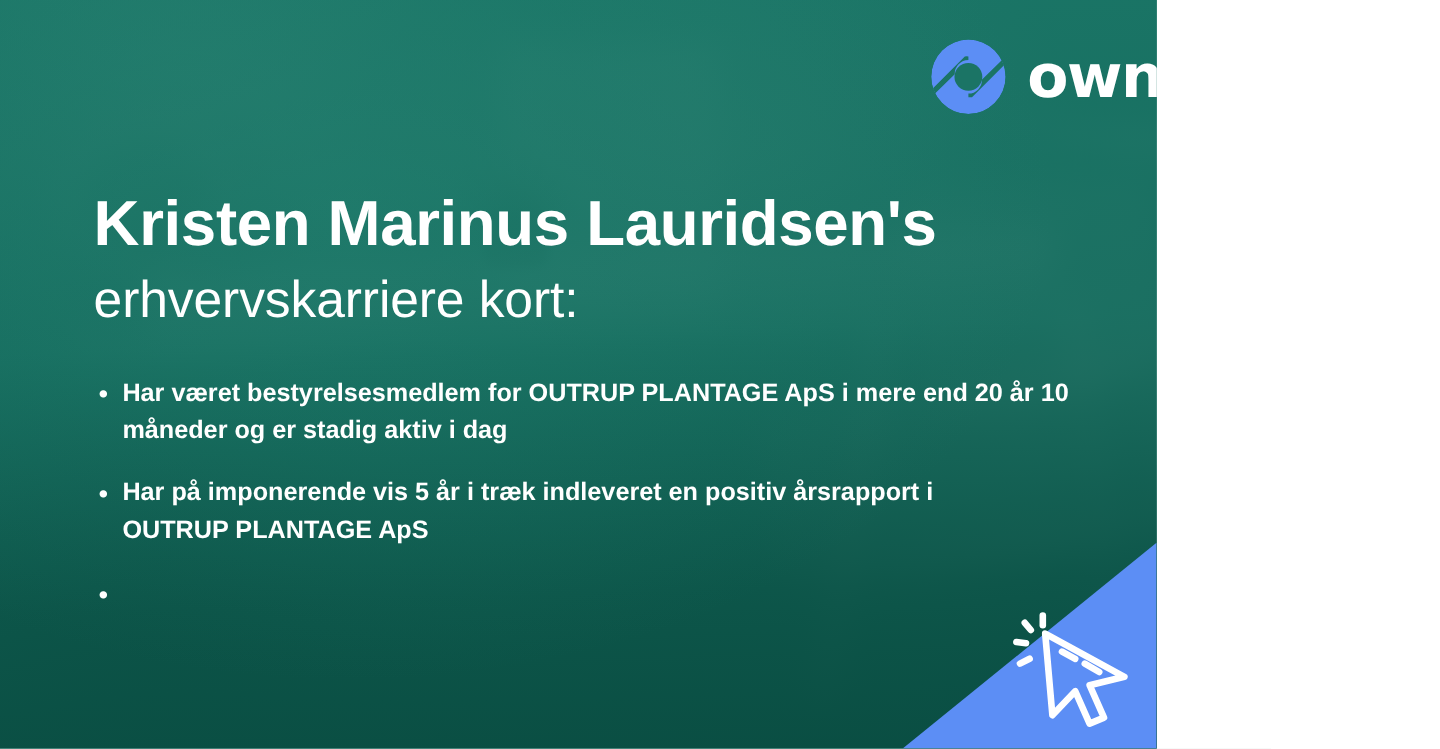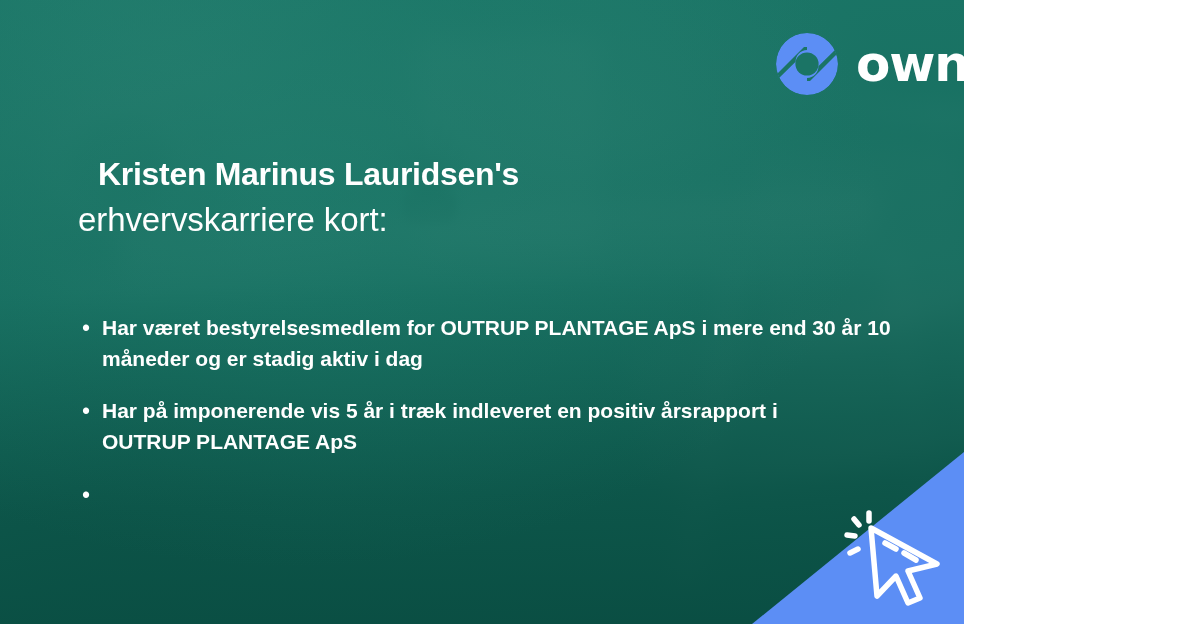--- a/index.html
+++ b/index.html
@@ -217,30 +217,29 @@
 
   
   .headline {
     position: absolute;
     left: 78px;
     top: 156px;
     width: 900px;
   }
   .headline .l1 {
     color: #ffffff;
-    font-size: 32px;
+    font-size: 53px;
     font-weight: bold;
     line-height: 1.16;
     letter-spacing: -0.3px;
     white-space: nowrap;
-    margin-left: 20px;
   }
   .headline .l2 {
     color: #ffffff;
-    font-size: 33px;
+    font-size: 43px;
     font-weight: normal;
     line-height: 1.28;
     letter-spacing: -0.1px;
     margin-top: 6px;
     white-space: nowrap;
   }
 
   
   .bullets {
     position: absolute;
@@ -476,21 +475,21 @@
   </div>
 
   <div class="headline">
     <div class="l1">Kristen Marinus Lauridsen's</div>
     <div class="l2">erhvervskarriere kort:</div>
   </div>
 
   <div class="bullets">
     <div class="bullet-row b1">
       <span class="bullet-dot">•</span>
-      <span class="bullet-text">Har været bestyrelsesmedlem for OUTRUP PLANTAGE ApS i mere end 30 år 10 måneder og er stadig aktiv i dag</span>
+      <span class="bullet-text">Har været bestyrelsesmedlem for OUTRUP PLANTAGE ApS i mere end 20 år 10 måneder og er stadig aktiv i dag</span>
     </div>
     <div class="bullet-row b2">
       <span class="bullet-dot">•</span>
       <span class="bullet-text">Har på imponerende vis 5 år i træk indleveret en positiv årsrapport i OUTRUP PLANTAGE ApS</span>
     </div>
     <div class="bullet-row b3">
       <span class="bullet-dot">•</span>
     </div>
   </div>
 

